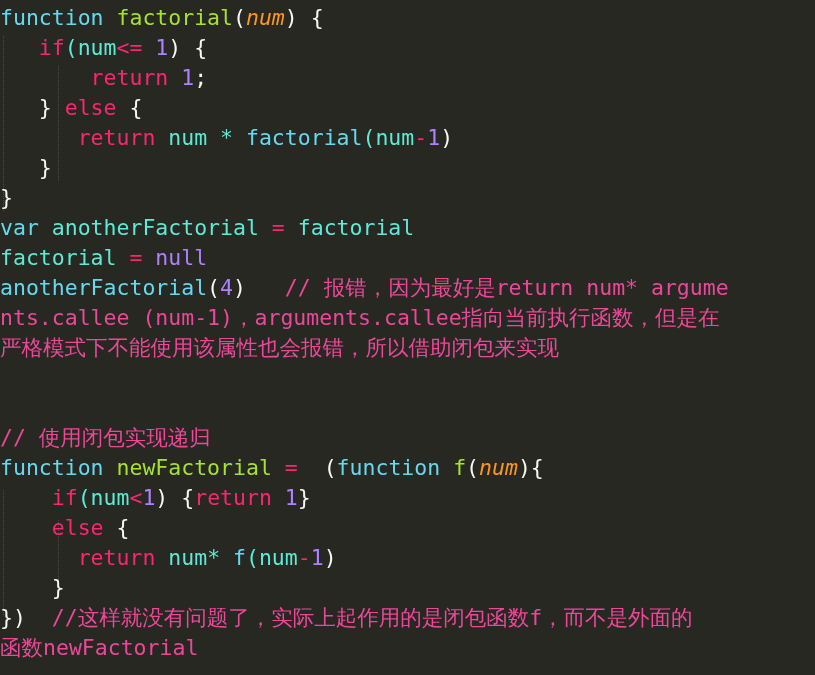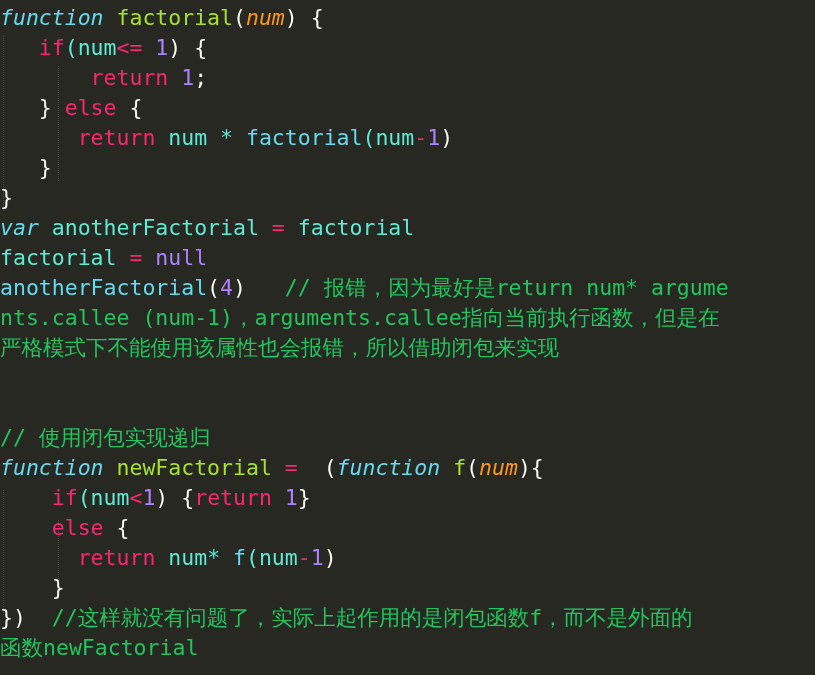--- a/index.html
+++ b/index.html
@@ -42,27 +42,27 @@
     padding-top: 3px;
   }
 
   .line {
     height: 30px;
     white-space: pre;
   }
 
   
   .kw       { color: #f92672; text-align: right; }               
-  .storage  { color: #66d9ef; font-style: italic; } 
+  .storage  { color: #66d9ef; } 
   .fname    { color: #a6e22e; }               
   .call     { color: #66d9ef; }               
   .param    { color: #fd971f; font-style: italic; } 
   .num      { color: #ae81ff; }               
   .plain    { color: #5eead4; }               
-  .comment  { color: #22c55e; }               
+  .comment  { color: #ec4899; }               
   .punct    { color: #f8f8f2; }
 </style>
 </head>
 <body>
 
 <div id="editor">
   <div id="guides">
       <div class="guide" style="left: 3px; top: 36px; height: 175px;"></div>
       <div class="guide" style="left: 58px; top: 66px; height: 115px;"></div>
       <div class="guide" style="left: 3px; top: 490px; height: 125px;"></div>

